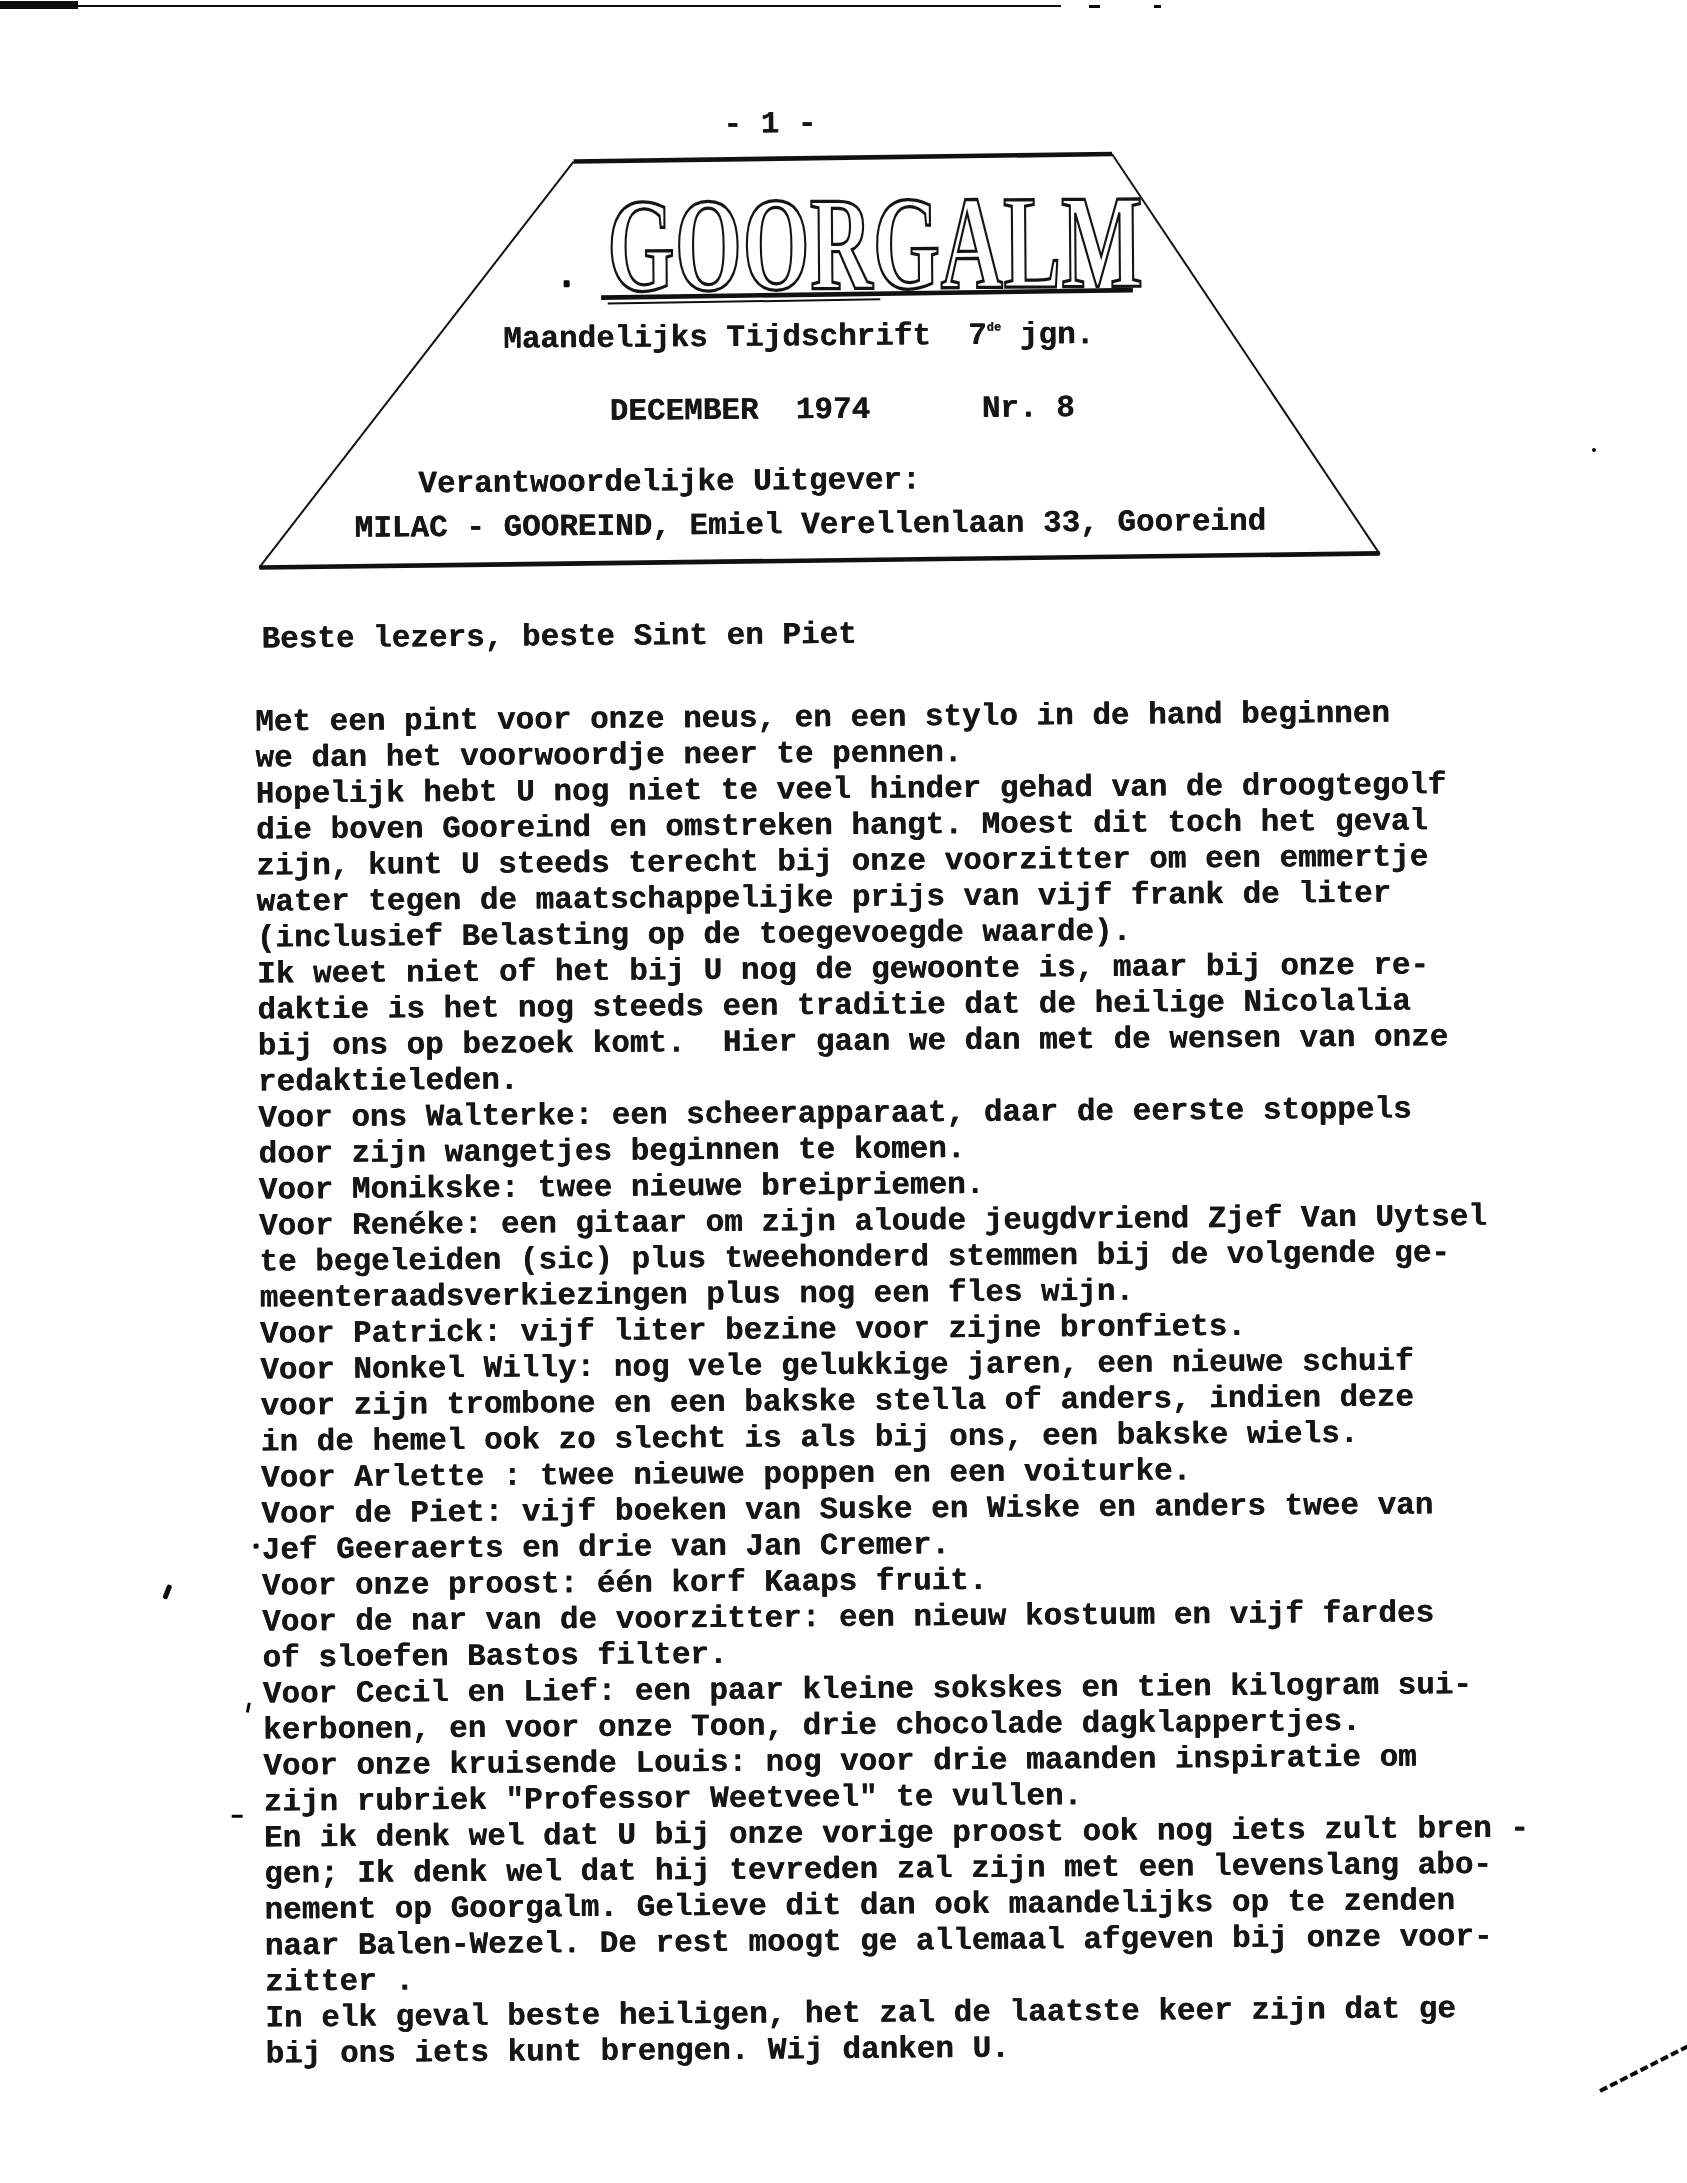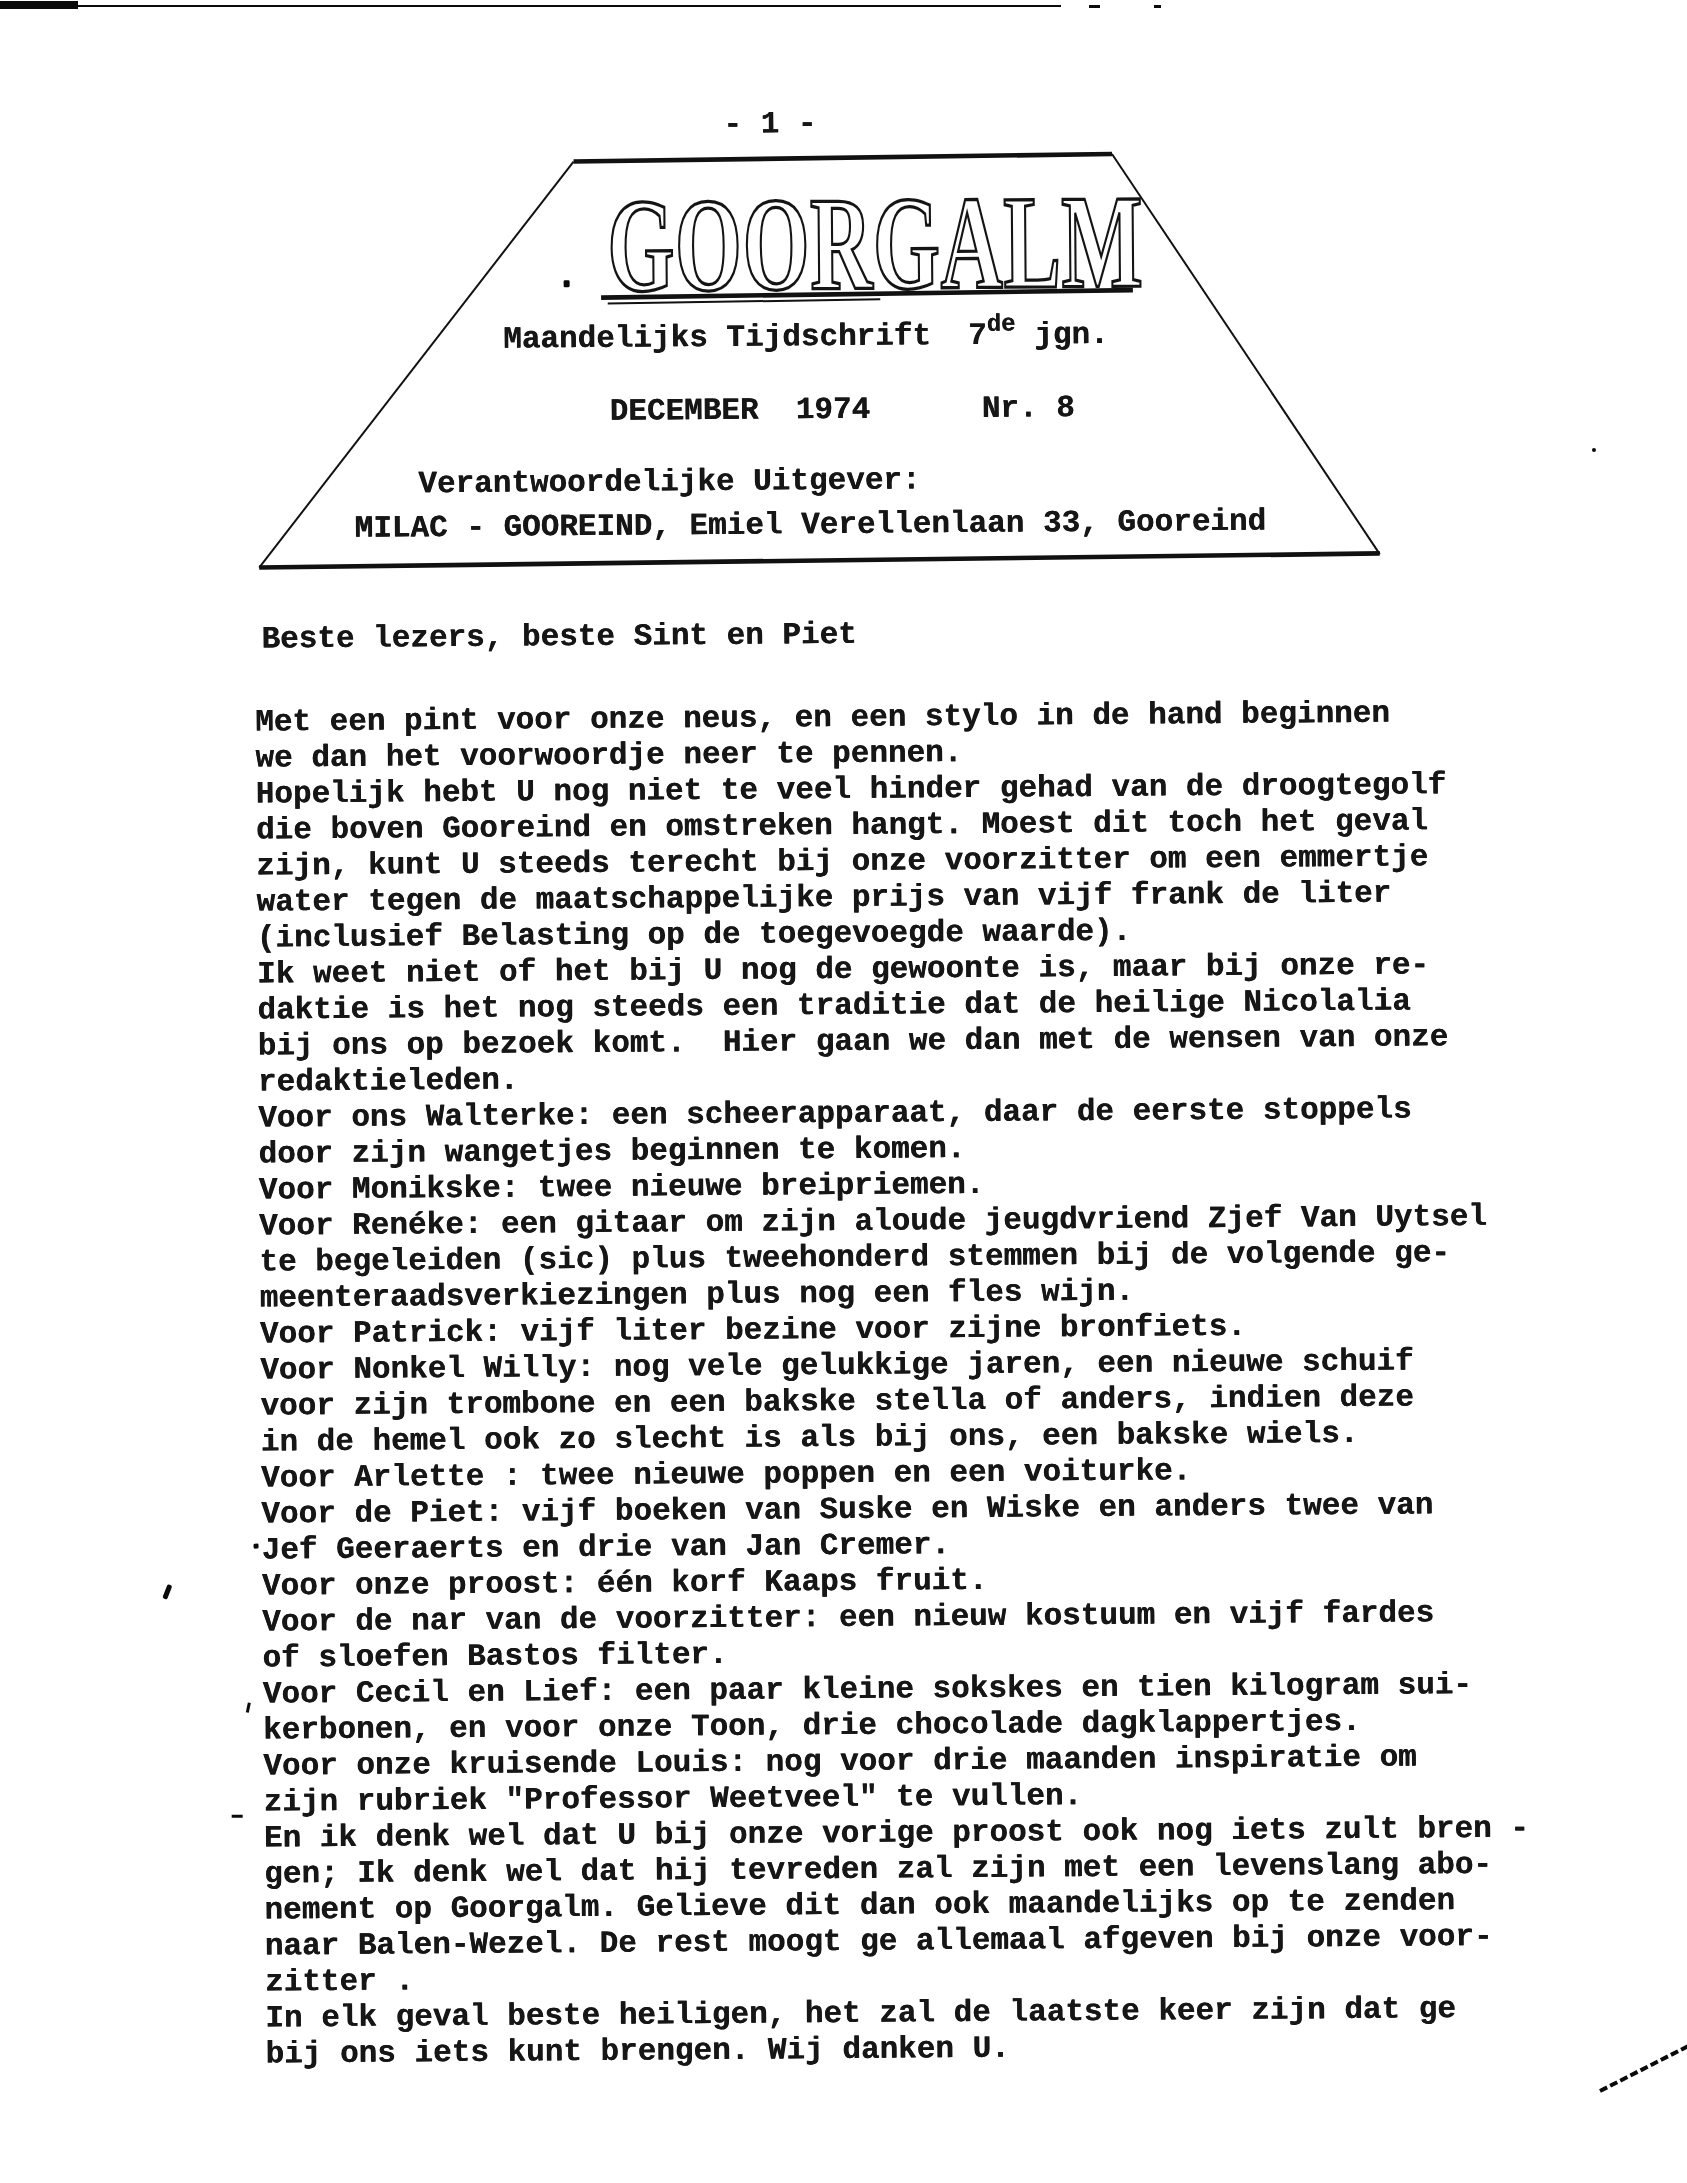--- a/index.html
+++ b/index.html
@@ -6,21 +6,21 @@
   #page{position:relative;width:1687px;height:2183px;background:#ffffff;overflow:hidden;
         font-family:"Liberation Mono","DejaVu Sans Mono",monospace;color:#161616;}
   #sheet{position:absolute;inset:0;transform:rotate(-0.45deg);transform-origin:844px 1092px;}
   .txt{position:absolute;white-space:pre;font-weight:700;font-size:31px;line-height:36px;
        text-shadow:0.4px 0 0 currentColor;}
   #page-number{left:731px;top:106px;}
   #logo{position:absolute;left:614px;top:177px;font-family:"Liberation Serif","DejaVu Serif",serif;
         font-weight:700;font-size:86px;letter-spacing:0.7px;line-height:86px;color:transparent;
         -webkit-text-stroke:2.1px #141414;transform:scaleY(1.55);transform-origin:left top;white-space:pre;}
   #subtitle{left:509px;top:319px;}
-  .sup{display:inline-block;font-size:24px;transform:translateY(-13.2px);}
+  .sup{display:inline-block;font-size:12px;transform:translateY(-13.2px);}
   #issue-line{left:615px;top:392px;}
   #publisher-label{left:423px;top:463px;}
   #publisher-value{left:359px;top:507px;}
   #salutation{left:265px;top:617px;}
   #body-text{position:absolute;left:258px;top:700px;width:1356px;}
   .tline{white-space:pre;font-weight:700;font-size:31px;line-height:36px;height:36px;
          text-shadow:0.4px 0 0 currentColor;}
   svg.overlay{position:absolute;left:0;top:0;}
   
   .art{position:absolute;background:#0a0a0a;}

